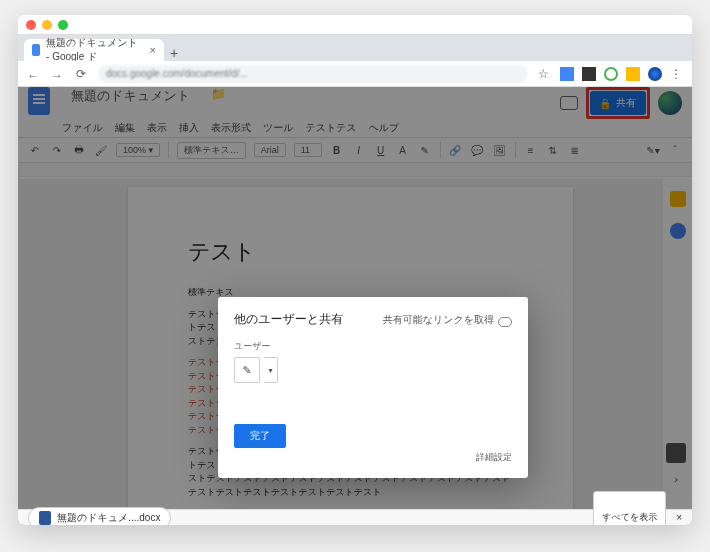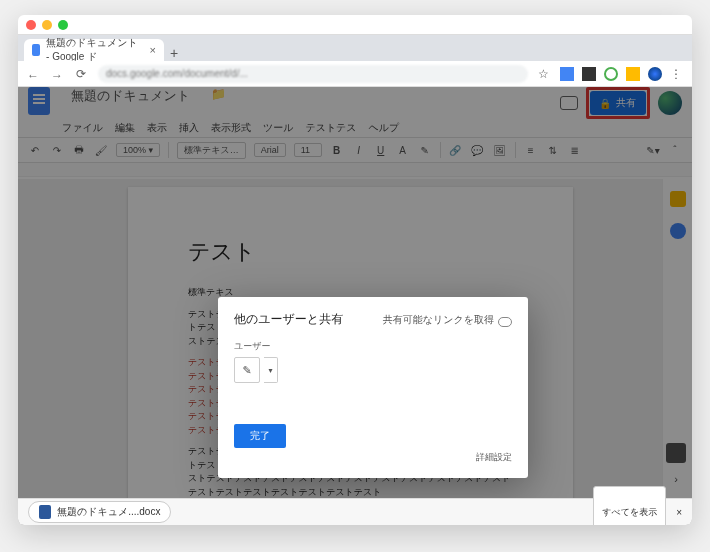--- a/index.html
+++ b/index.html
@@ -65,21 +65,21 @@
   .link-ico{width:14px;height:10px;border:1px solid #888;border-radius:6px;}
   .dlg-label{font-size:9px;color:#666;margin-bottom:4px;}
   .dlg-inputrow{display:flex;gap:4px;margin-bottom:24px;}
   .dlg-input{flex:1;border:1px solid #ccc;border-radius:2px;height:26px;padding:0 8px;font-size:10px;color:#999;display:flex;align-items:center;}
   .dlg-pencil{width:26px;height:26px;border:1px solid #ccc;border-radius:2px;display:flex;align-items:center;justify-content:center;font-size:11px;color:#555;}
   .dlg-caret{width:14px;height:26px;border:1px solid #ccc;border-left:none;border-radius:0 2px 2px 0;display:flex;align-items:center;justify-content:center;font-size:8px;color:#555;}
   .dlg-foot{display:flex;align-items:center;}
   .done-btn{background:#1a73e8;color:#fff;font-size:10px;padding:5px 16px;border-radius:2px;}
   .adv{margin-left:auto;font-size:9px;color:#555;margin-top:44px;}
   
-  .dlbar{position:absolute;left:0;right:0;bottom:0;height:27px;background:#f7f7f7;border-top:1px solid #ddd;display:flex;align-items:center;padding:0 10px;font-size:10px;color:#333;gap:8px;}
+  .dlbar{position:absolute;left:0;right:0;bottom:0;height:16px;background:#f7f7f7;border-top:1px solid #ddd;display:flex;align-items:center;padding:0 10px;font-size:10px;color:#333;gap:8px;}
   .dl-chip{background:#fff;border:1px solid #ccc;border-radius:14px;padding:3px 10px;display:flex;align-items:center;gap:6px;}
   .dl-ico{width:12px;height:14px;background:#2b579a;border-radius:2px;}
   .dlbar .right{margin-left:auto;display:flex;align-items:center;gap:10px;}
   .showall{border:1px solid #ccc;border-radius:3px;padding:19px 8px;font-size:9px;background:#fff;}
   
   .side-bottom{position:absolute;right:6px;bottom:40px;display:flex;flex-direction:column;gap:10px;align-items:center;}
   .side-bottom .b{width:20px;height:20px;background:#555;border-radius:3px;}
 </style>
 </head>
 <body>

